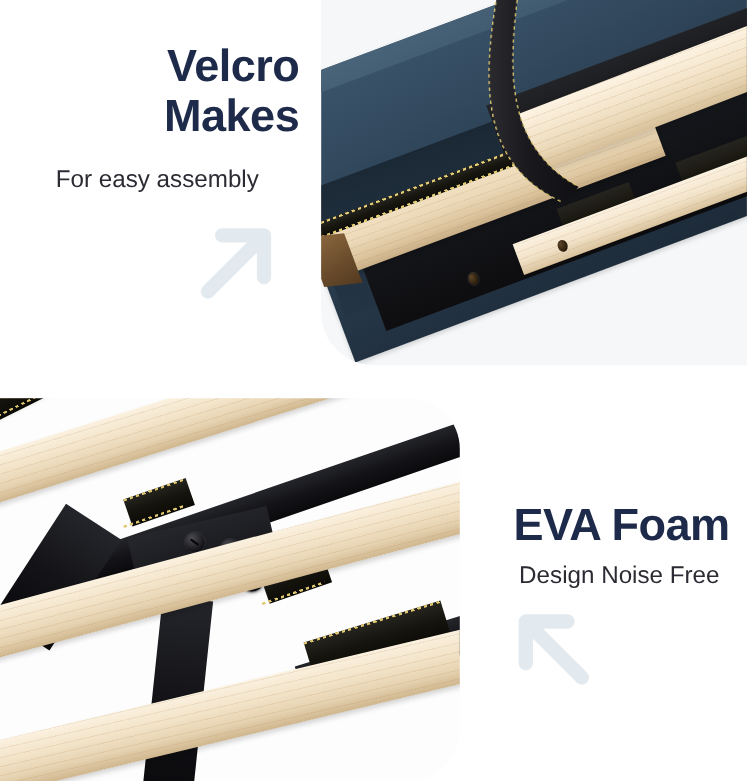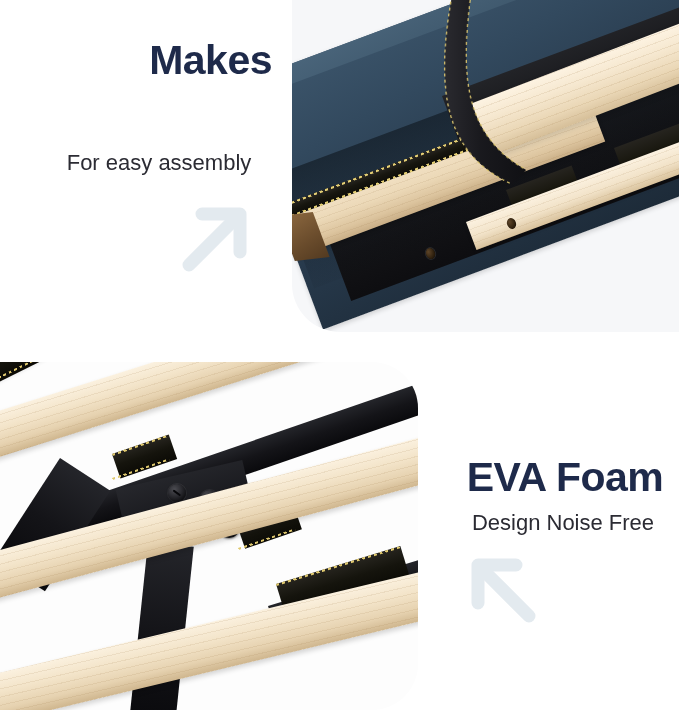--- a/index.html
+++ b/index.html
@@ -31,21 +31,21 @@
   }
 
   
   #velcro-head {
     position:absolute; right:20px; top:38px;
     width:240px; text-align:right;
     font-size:41px;
   }
   #velcro-head .l2 { display:block; }
   #velcro-sub {
-    position:absolute; left:46px; top:150px;
+    position:absolute; left:30px; top:150px;
     width:226px; text-align:center;
     font-size:22px;
   }
   #arrow-up-right {
     position:absolute; left:178px; top:200px;
     width:76px; height:76px;
   }
 
   
   #eva-head {
@@ -233,20 +233,21 @@
   }
 </style>
 </head>
 <body>
 
 <div class="stage">
 
   <div class="text-panel" id="panel-velcro-text">
 
     <div class="headline" id="velcro-head">
+      <span>Velcro</span>
       <span class="l2">Makes</span>
     </div>
 
     <div class="subline" id="velcro-sub">For easy assembly</div>
 
     <div id="arrow-up-right">
       <svg class="arrow-svg" viewBox="0 0 76 76" aria-hidden="true">
         <g stroke="#e3eaef" stroke-width="13" stroke-linecap="round" stroke-linejoin="round" fill="none">
           <line x1="11" y1="65" x2="59" y2="17"></line>
           <polyline points="24,14 62,14 62,52"></polyline>

